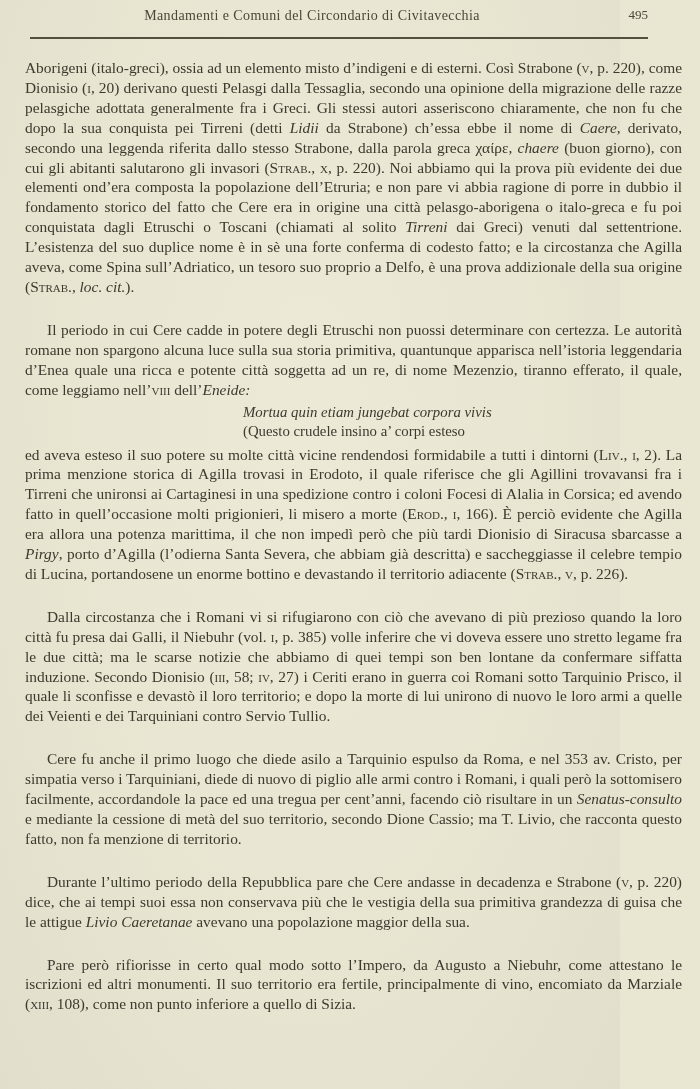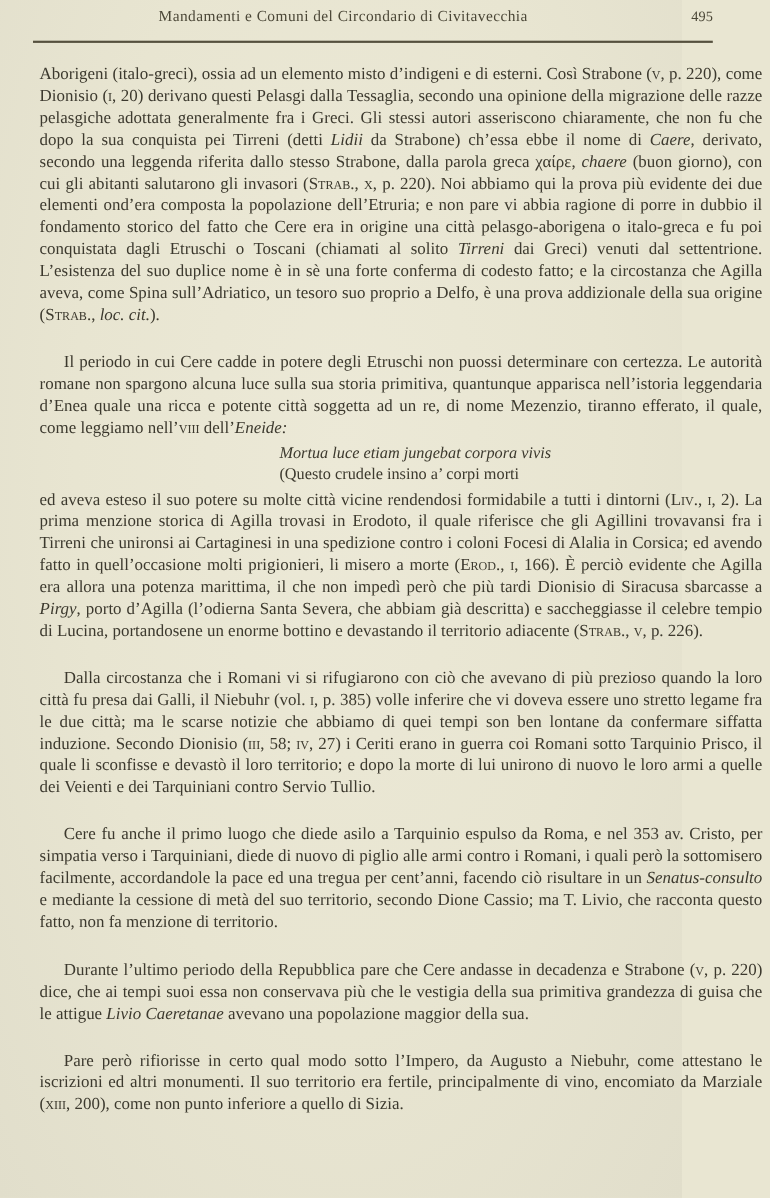--- a/index.html
+++ b/index.html
@@ -47,21 +47,21 @@
     position: absolute;
     top: 37px;
     left: 30px;
     width: 618px;
     height: 0;
     border-top: 2px solid #55503e;
   }
   .text-block {
     position: absolute;
     top: 58px;
-    left: 36px;
+    left: 25px;
     width: 657px;
     font-size: 15.4px;
     line-height: 19.9px;
     text-align: justify;
     color: #3c392e;
   }
   p.para {
     margin: 0;
     padding: 0;
   }
@@ -93,29 +93,29 @@
 
   <div class="head-rule"></div>
 
   <div class="text-block">
 
     <p class="para"><span>Aborigeni (italo-greci), ossia ad un elemento misto d’indigeni e di esterni. Così Strabone (</span><span class="sc">v</span><span>, p. 220), come Dionisio (</span><span class="sc">i</span><span>, 20) derivano questi Pelasgi dalla Tessaglia, secondo una opinione della migrazione delle razze pelasgiche adottata generalmente fra i Greci. Gli stessi autori asseriscono chiaramente, che non fu che dopo la sua conquista pei Tirreni (detti </span><span class="it">Lidii</span><span> da Strabone) ch’essa ebbe il nome di </span><span class="it">Caere</span><span>, derivato, secondo una leggenda riferita dallo stesso Strabone, dalla parola greca χαίρε, </span><span class="it">chaere</span><span> (buon giorno), con cui gli abitanti salutarono gli invasori (</span><span class="sc">Strab.</span><span>, </span><span class="sc">x</span><span>, p. 220). Noi abbiamo qui la prova più evidente dei due elementi ond’era composta la popolazione dell’Etruria; e non pare vi abbia ragione di porre in dubbio il fondamento storico del fatto che Cere era in origine una città pelasgo-aborigena o italo-greca e fu poi conquistata dagli Etruschi o Toscani (chiamati al solito </span><span class="it">Tirreni</span><span> dai Greci) venuti dal settentrione. L’esistenza del suo duplice nome è in sè una forte conferma di codesto fatto; e la circostanza che Agilla aveva, come Spina sull’Adriatico, un tesoro suo proprio a Delfo, è una prova addizionale della sua origine (</span><span class="sc">Strab.</span><span>, </span><span class="it">loc. cit.</span><span>).</span></p>
 
     <p class="para indent"><span>Il periodo in cui Cere cadde in potere degli Etruschi non puossi determinare con certezza. Le autorità romane non spargono alcuna luce sulla sua storia primitiva, quantunque apparisca nell’istoria leggendaria d’Enea quale una ricca e potente città soggetta ad un re, di nome Mezenzio, tiranno efferato, il quale, come leggiamo nell’</span><span class="sc">viii</span><span> dell’</span><span class="it">Eneide:</span></p>
 
     <div class="verse">
-      <span class="verse-line italic">Mortua luce etiam jungebat corpora vivis</span>
-      <span class="verse-line">(Questo crudele insino a’ corpi morti</span>
+      <span class="verse-line italic">Mortua quin etiam jungebat corpora vivis</span>
+      <span class="verse-line">(Questo crudele insino a’ corpi esteso</span>
     </div>
 
     <p class="para"><span>ed aveva esteso il suo potere su molte città vicine rendendosi formidabile a tutti i dintorni (</span><span class="sc">Liv.</span><span>, </span><span class="sc">i</span><span>, 2). La prima menzione storica di Agilla trovasi in Erodoto, il quale riferisce che gli Agillini trovavansi fra i Tirreni che unironsi ai Cartaginesi in una spedizione contro i coloni Focesi di Alalia in Corsica; ed avendo fatto in quell’occasione molti prigionieri, li misero a morte (</span><span class="sc">Erod.</span><span>, </span><span class="sc">i</span><span>, 166). È perciò evidente che Agilla era allora una potenza marittima, il che non impedì però che più tardi Dionisio di Siracusa sbarcasse a </span><span class="it">Pirgy</span><span>, porto d’Agilla (l’odierna Santa Severa, che abbiam già descritta) e saccheggiasse il celebre tempio di Lucina, portandosene un enorme bottino e devastando il territorio adiacente (</span><span class="sc">Strab.</span><span>, </span><span class="sc">v</span><span>, p. 226).</span></p>
 
     <p class="para indent"><span>Dalla circostanza che i Romani vi si rifugiarono con ciò che avevano di più prezioso quando la loro città fu presa dai Galli, il Niebuhr (vol. </span><span class="sc">i</span><span>, p. 385) volle inferire che vi doveva essere uno stretto legame fra le due città; ma le scarse notizie che abbiamo di quei tempi son ben lontane da confermare siffatta induzione. Secondo Dionisio (</span><span class="sc">iii</span><span>, 58; </span><span class="sc">iv</span><span>, 27) i Ceriti erano in guerra coi Romani sotto Tarquinio Prisco, il quale li sconfisse e devastò il loro territorio; e dopo la morte di lui unirono di nuovo le loro armi a quelle dei Veienti e dei Tarquiniani contro Servio Tullio.</span></p>
 
     <p class="para indent"><span>Cere fu anche il primo luogo che diede asilo a Tarquinio espulso da Roma, e nel 353 av. Cristo, per simpatia verso i Tarquiniani, diede di nuovo di piglio alle armi contro i Romani, i quali però la sottomisero facilmente, accordandole la pace ed una tregua per cent’anni, facendo ciò risultare in un </span><span class="it">Senatus-consulto</span><span> e mediante la cessione di metà del suo territorio, secondo Dione Cassio; ma T. Livio, che racconta questo fatto, non fa menzione di territorio.</span></p>
 
     <p class="para indent"><span>Durante l’ultimo periodo della Repubblica pare che Cere andasse in decadenza e Strabone (</span><span class="sc">v</span><span>, p. 220) dice, che ai tempi suoi essa non conservava più che le vestigia della sua primitiva grandezza di guisa che le attigue </span><span class="it">Livio Caeretanae</span><span> avevano una popolazione maggior della sua.</span></p>
 
-    <p class="para indent"><span>Pare però rifiorisse in certo qual modo sotto l’Impero, da Augusto a Niebuhr, come attestano le iscrizioni ed altri monumenti. Il suo territorio era fertile, principalmente di vino, encomiato da Marziale (</span><span class="sc">xiii</span><span>, 200), come non punto inferiore a quello di Sizia.</span></p>
+    <p class="para indent"><span>Pare però rifiorisse in certo qual modo sotto l’Impero, da Augusto a Niebuhr, come attestano le iscrizioni ed altri monumenti. Il suo territorio era fertile, principalmente di vino, encomiato da Marziale (</span><span class="sc">xiii</span><span>, 108), come non punto inferiore a quello di Sizia.</span></p>
 
   </div>
 
 </div>
 
 </body></html>

